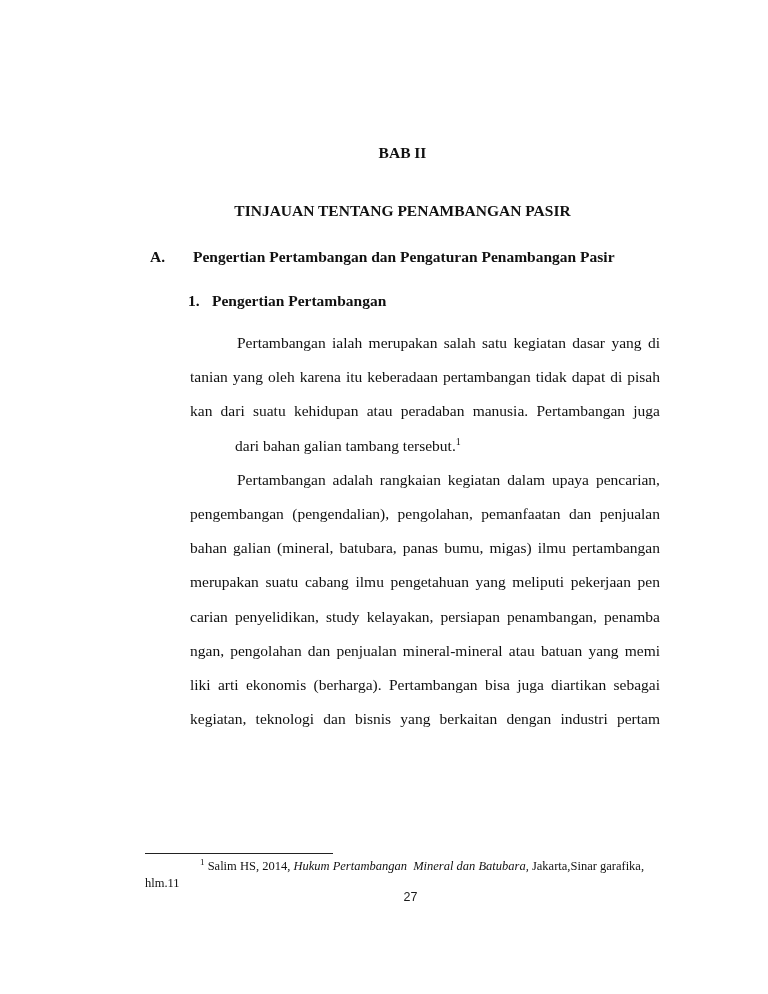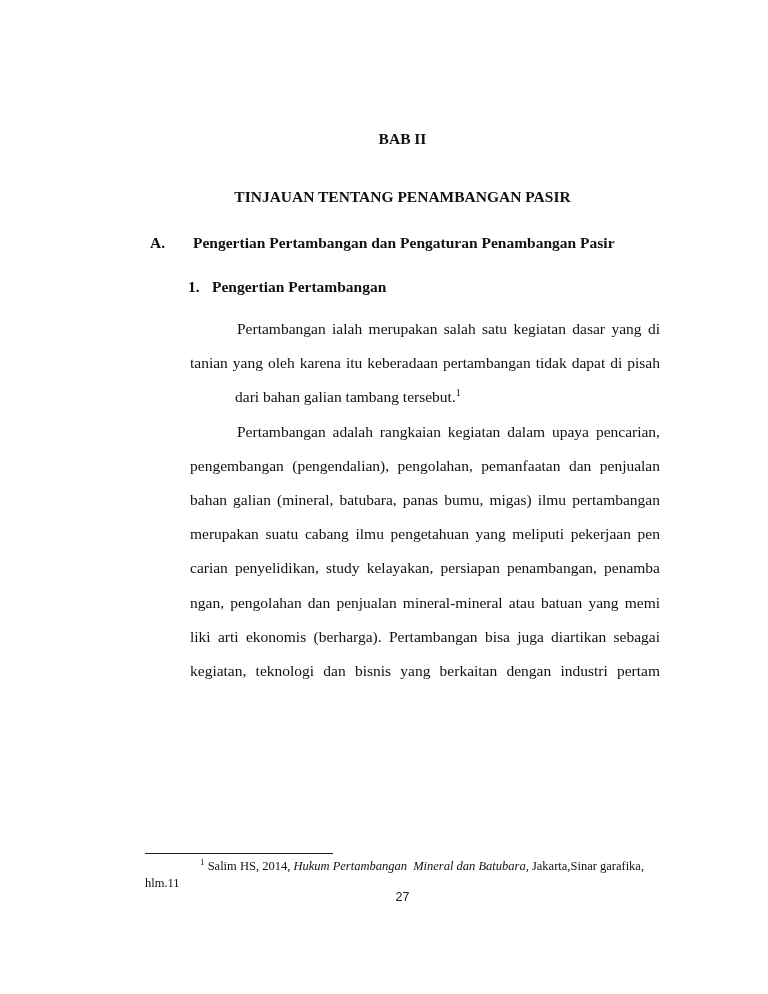--- a/index.html
+++ b/index.html
@@ -8,21 +8,21 @@
     width: 768px;
     height: 994px;
     background: #ffffff;
     color: #111111;
     font-family: "Liberation Serif", "DejaVu Serif", serif;
     overflow: hidden;
   }
   .content {
     position: absolute;
     left: 145px;
-    top: 128px;
+    top: 142px;
     width: 515px;
   }
   .chapter-label, .chapter-title {
     text-align: center;
     font-weight: bold;
     font-size: 15.5px;
     line-height: 22px;
   }
   .chapter-title { margin-top: 36px; }
   .hrow {
@@ -82,21 +82,21 @@
   }
   .fn-line-1 { margin-top: 4px; text-indent: 55px; }
   .fn-line-1 sup {
     font-size: 9px;
     vertical-align: super;
     line-height: 0;
   }
   .fn-italic { font-style: italic; }
   .page-number {
     position: absolute;
-    left: 145px;
+    left: 153px;
     top: 890px;
     width: 515px;
     text-align: center;
     font-family: "Liberation Sans", "DejaVu Sans", sans-serif;
     font-size: 12.5px;
     color: #1a1a1a;
   }
 </style>
 </head>
 <body>
@@ -114,20 +114,21 @@
     </div>
 
     <div class="hrow subsection-heading">
       <span class="marker">1.</span>
       <span class="htext">Pengertian Pertambangan</span>
     </div>
 
     <div class="para para-1">
       <div class="line first">Pertambangan ialah merupakan salah satu kegiatan dasar yang di</div>
       <div class="line">tanian yang oleh karena itu keberadaan pertambangan tidak dapat di pisah</div>
+      <div class="line">kan dari suatu kehidupan atau peradaban manusia. Pertambangan juga</div>
       <div class="line end"><span>dari bahan galian tambang tersebut.</span><sup class="fn-ref">1</sup></div>
     </div>
 
     <div class="para para-2">
       <div class="line first">Pertambangan adalah rangkaian kegiatan dalam upaya pencarian,</div>
       <div class="line">pengembangan (pengendalian), pengolahan, pemanfaatan dan penjualan</div>
       <div class="line">bahan galian (mineral, batubara, panas bumu, migas) ilmu pertambangan</div>
       <div class="line">merupakan suatu cabang ilmu pengetahuan yang meliputi pekerjaan pen</div>
       <div class="line">carian penyelidikan, study kelayakan, persiapan penambangan, penamba</div>
       <div class="line">ngan, pengolahan dan penjualan mineral-mineral atau batuan yang memi</div>

